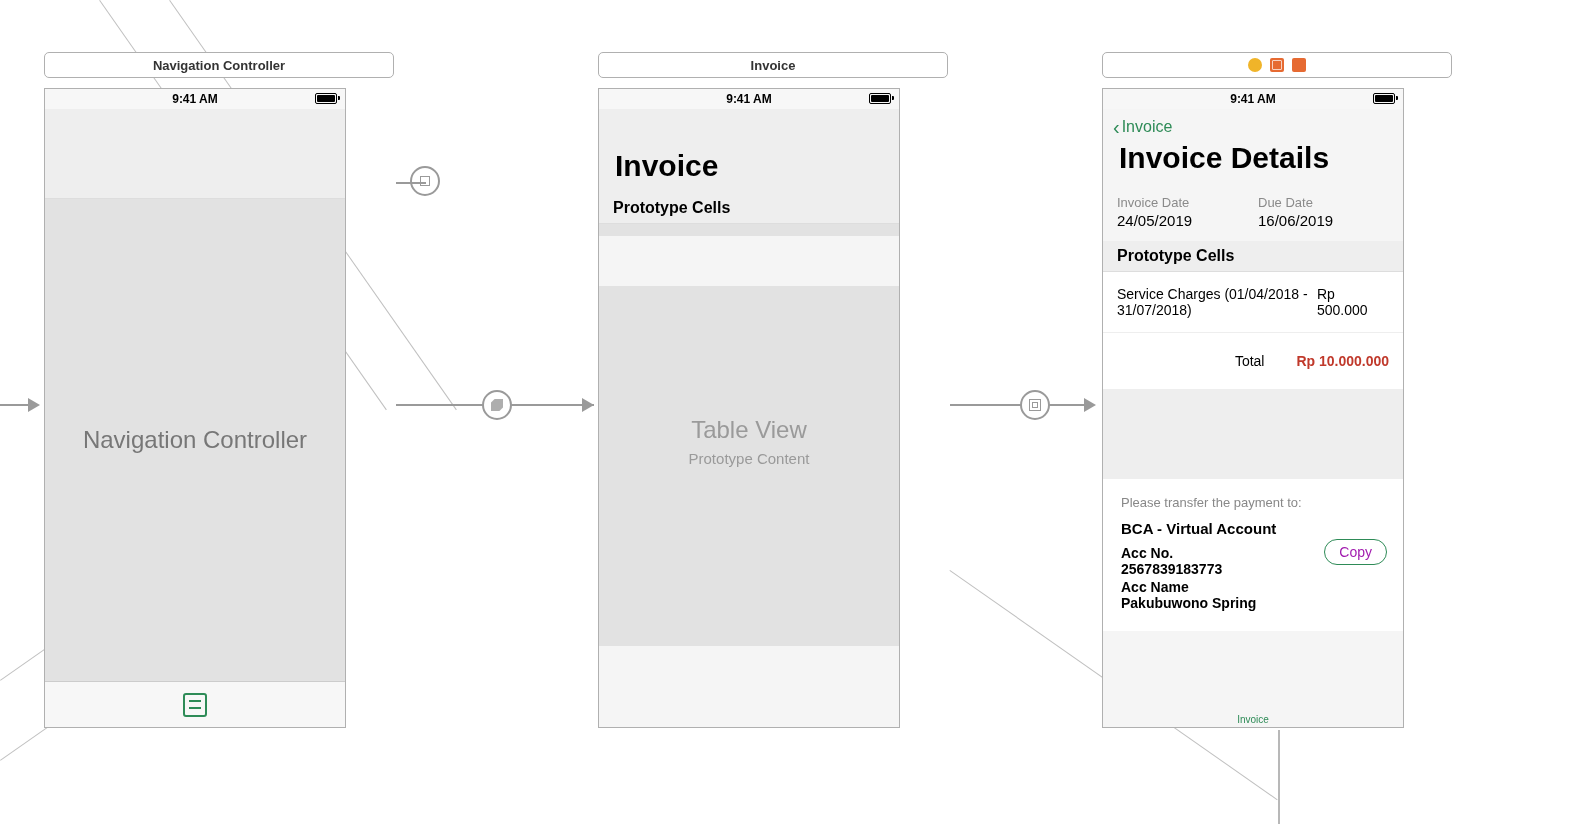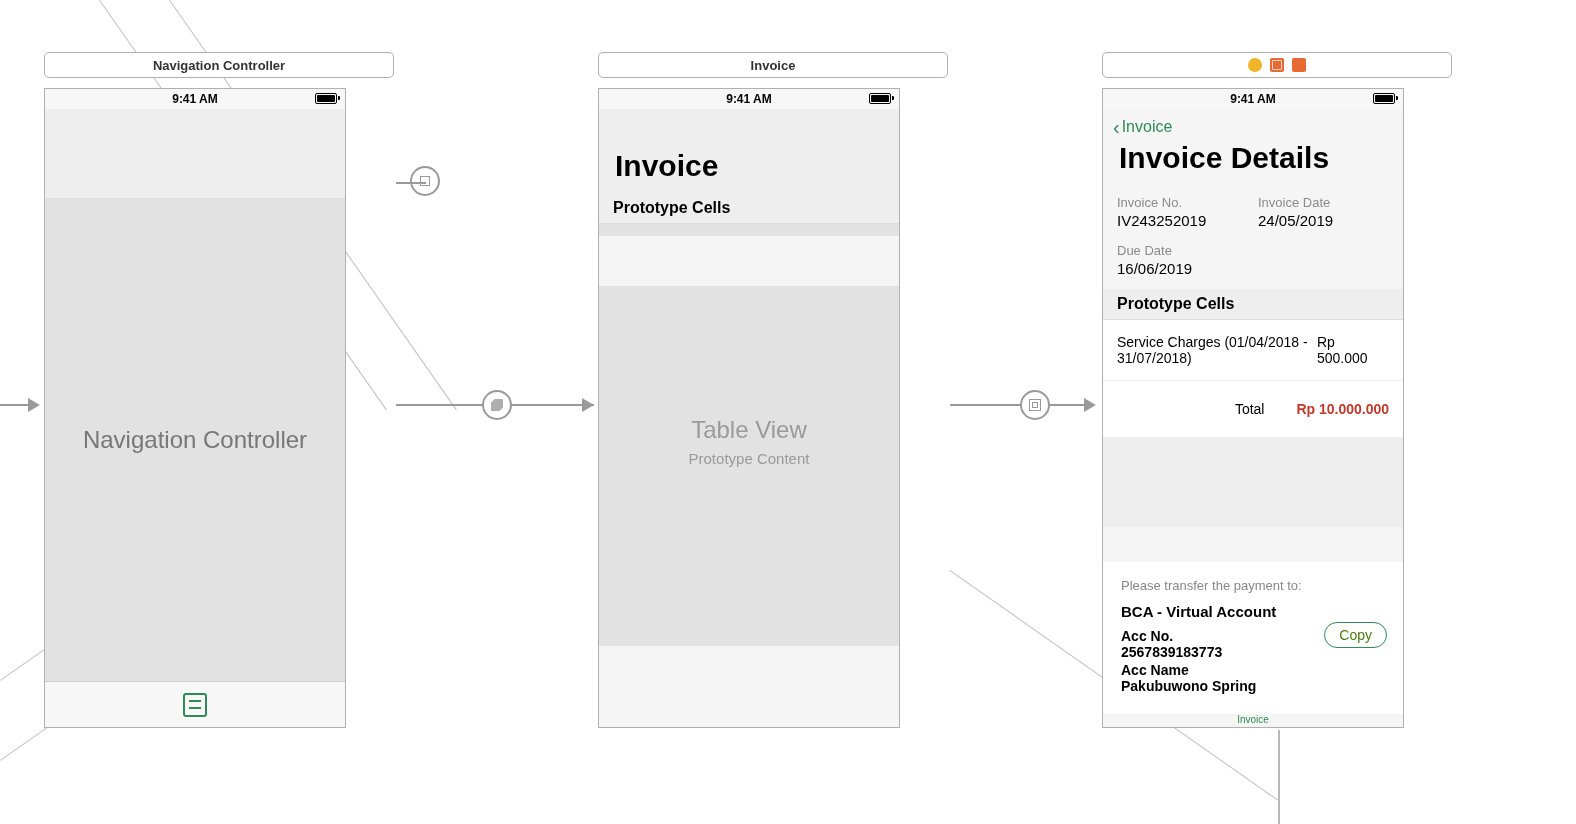--- a/index.html
+++ b/index.html
@@ -203,31 +203,30 @@
   border-top: 1px solid #eee;
   text-align: right;
   font-size: 14px;
 }
 .total-row .lbl { margin-right: 28px; }
 .total-row .amt { color: #c0392b; font-weight: 600; }
 .gap { height: 90px; background: #eee; }
 .paybox {
   background: #fff;
   padding: 16px 18px 20px;
-  margin-top: 35px;
 }
 .paybox .prompt { color: #888; font-size: 13px; margin-bottom: 10px; }
 .paybox .bank { font-weight: 700; font-size: 15px; margin-bottom: 8px; }
 .payrow { display: flex; font-size: 14px; font-weight: 700; margin-top: 2px; flex-direction: column; }
 .payrow .k { width: 90px; }
 .copybtn {
   position: absolute;
   right: 16px;
   border: 1px solid #2E8B57;
-  color: #4d7c0f;
+  color: #a21caf;
   background: #fff;
   border-radius: 16px;
   padding: 4px 14px;
   font-size: 14px;
 }
 .bottom-tab {
   position: absolute;
   bottom: 0; left: 0; right: 0;
   text-align: center;
   color: #2E8B57;
@@ -356,24 +355,20 @@
       <div class="navbar hasback" style="height:auto;border:none;background:#f5f5f5;">
         <div class="navback">
           <span class="chev">‹</span>
           <span>Invoice</span>
         </div>
         <div class="large-title" style="padding-top:32px;">Invoice Details</div>
       </div>
 
       <div class="meta-grid">
         <div class="meta">
-          <div class="lbl">Invoice No.</div>
-          <div class="val">IV243252019</div>
-        </div>
-        <div class="meta">
           <div class="lbl">Invoice Date</div>
           <div class="val">24/05/2019</div>
         </div>
         <div class="meta">
           <div class="lbl">Due Date</div>
           <div class="val">16/06/2019</div>
         </div>
       </div>
 
       <div class="section-header">Prototype Cells</div>

